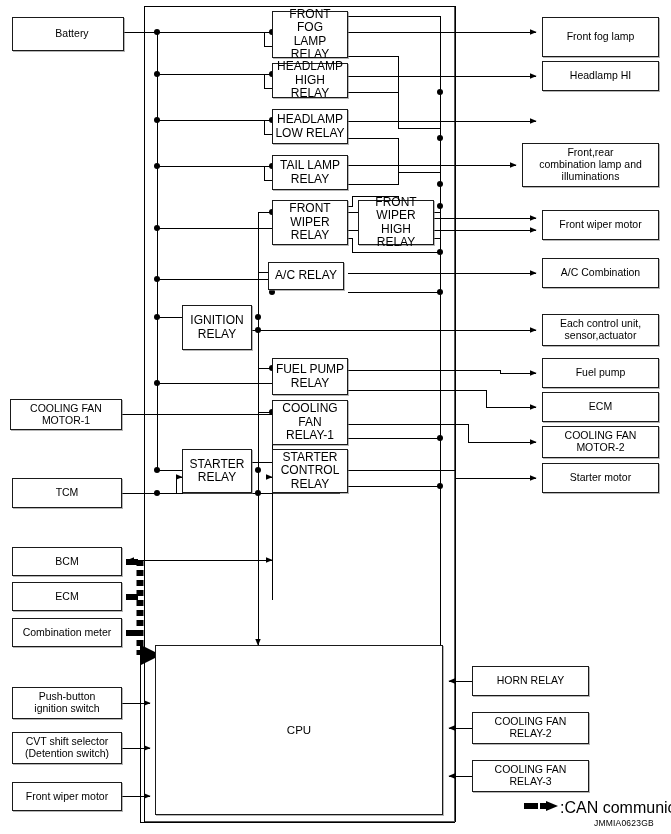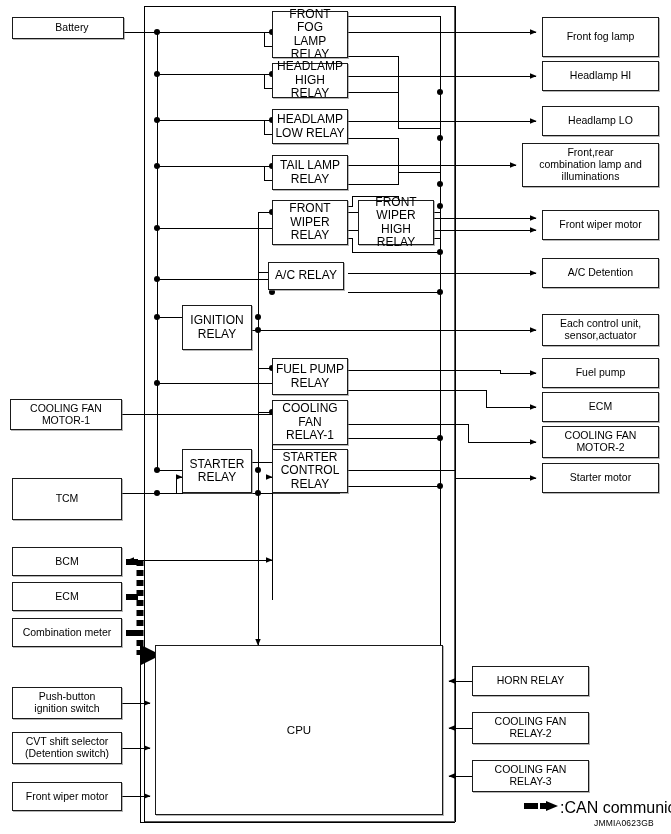--- a/index.html
+++ b/index.html
@@ -241,28 +241,28 @@
       <path d="M0 0 L14 0" stroke="#000" stroke-width="6" fill="none"></path>
       <path d="M16 0 L22 0" stroke="#000" stroke-width="6" fill="none"></path>
       <path d="M22 -5 L34 0 L22 5 z" fill="#000"></path>
     </g>
   </svg>
 
   <div class="node-box t-cpu" id="cpu-box" style="left: 155px; top: 645px; width: 288px; height: 170px;">
     <span class="lbl">CPU</span>
   </div>
 
-  <div class="node-box t-left" style="left:12px;top:17px;width:112px;height:22px;padding-left:8px;">
+  <div class="node-box t-left" style="left:12px;top:17px;width:112px;height:34px;padding-left:8px;">
     <span class="lbl">Battery</span>
   </div>
   <div class="node-box t-left" style="left:10px;top:399px;width:112px;height:31px;">
     <span class="lbl">COOLING FAN
 MOTOR-1</span>
   </div>
-  <div class="node-box t-left" style="left:12px;top:478px;width:110px;height:42px;">
+  <div class="node-box t-left" style="left:12px;top:478px;width:110px;height:30px;">
     <span class="lbl">TCM</span>
   </div>
   <div class="node-box t-left" style="left:12px;top:547px;width:110px;height:29px;">
     <span class="lbl">BCM</span>
   </div>
   <div class="node-box t-left" style="left:12px;top:582px;width:110px;height:29px;">
     <span class="lbl">ECM</span>
   </div>
   <div class="node-box t-left" style="left:12px;top:618px;width:110px;height:29px;">
     <span class="lbl">Combination meter</span>
@@ -331,33 +331,30 @@
 CONTROL
 RELAY</span>
   </div>
 
   <div class="node-box t-out" style="left:542px;top:17px;width:117px;height:40px;">
     <span class="lbl">Front fog lamp</span>
   </div>
   <div class="node-box t-out" style="left:542px;top:61px;width:117px;height:30px;">
     <span class="lbl">Headlamp HI</span>
   </div>
-  <div class="node-box t-out" style="left:542px;top:106px;width:117px;height:30px;">
-    <span class="lbl">Headlamp LO</span>
-  </div>
   <div class="node-box t-out" style="left:522px;top:143px;width:137px;height:44px;">
     <span class="lbl">Front,rear
 combination lamp and
 illuminations</span>
   </div>
   <div class="node-box t-out" style="left:542px;top:210px;width:117px;height:30px;">
     <span class="lbl">Front wiper motor</span>
   </div>
   <div class="node-box t-out" style="left:542px;top:258px;width:117px;height:30px;">
-    <span class="lbl">A/C Detention</span>
+    <span class="lbl">A/C Combination</span>
   </div>
   <div class="node-box t-out" style="left:542px;top:314px;width:117px;height:32px;">
     <span class="lbl">Each control unit,
 sensor,actuator</span>
   </div>
   <div class="node-box t-out" style="left:542px;top:358px;width:117px;height:30px;">
     <span class="lbl">Fuel pump</span>
   </div>
   <div class="node-box t-out" style="left:542px;top:392px;width:117px;height:30px;">
     <span class="lbl">ECM</span>

